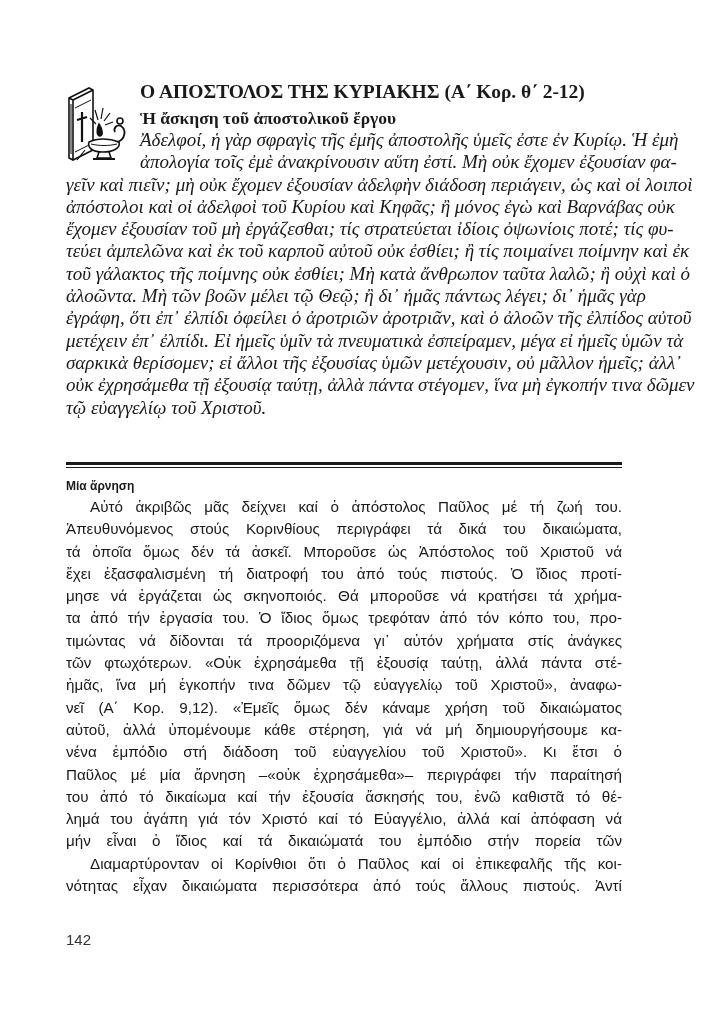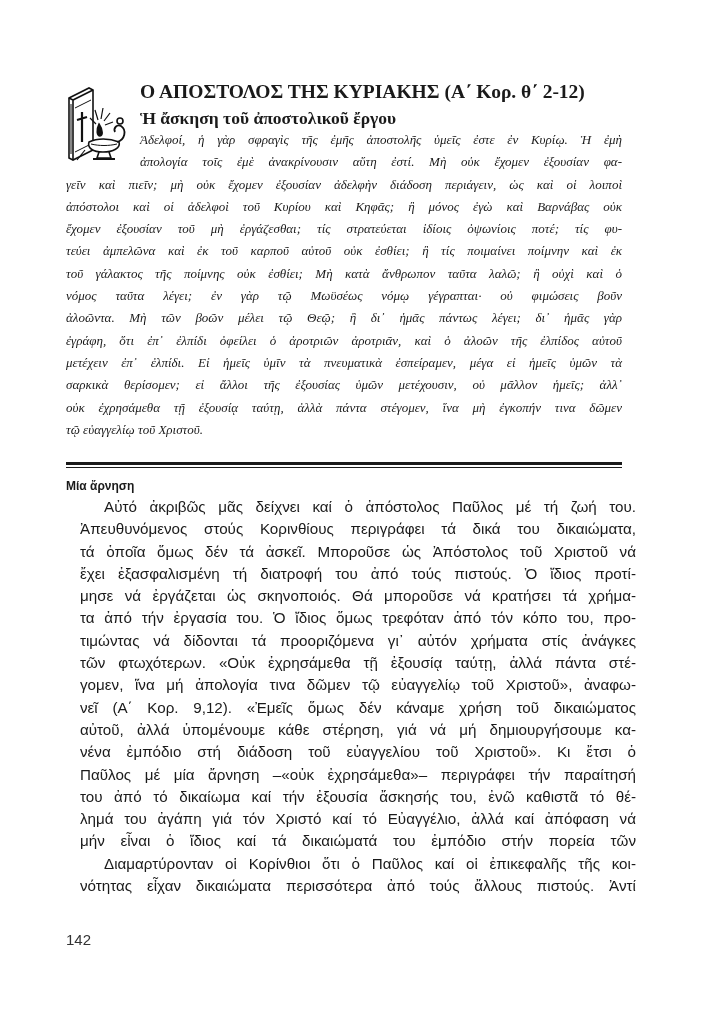--- a/index.html
+++ b/index.html
@@ -7,33 +7,33 @@
   .page { position: absolute; left: 0; top: 0; width: 624px; height: 1024px; background: #fff; }
 
   .icon-wrap { position: absolute; left: 63px; top: 84px; width: 80px; height: 80px; }
 
   .title { position: absolute; left: 140px; top: 80px; width: 540px;
     font-family: "Liberation Serif", serif; font-weight: bold; font-size: 19.5px; line-height: 24px; white-space: nowrap; }
   .subtitle { position: absolute; left: 140px; top: 107px; width: 540px;
     font-family: "Liberation Serif", serif; font-weight: bold; font-size: 17.5px; line-height: 22px; white-space: nowrap; }
 
   .reading { position: absolute; left: 66px; top: 129px; width: 504px;
-    font-family: "Liberation Serif", serif; font-style: italic; font-size: 13px; line-height: 22.3px; }
+    font-family: "Liberation Serif", serif; font-style: italic; font-size: 19px; line-height: 22.3px; }
   .reading .line { display: block; height: 22.3px; text-align: justify; text-align-last: justify; white-space: nowrap; }
   .reading .line.indent { padding-left: 74px; }
   .reading .line.last { text-align-last: left; }
 
   .divider { position: absolute; left: 66px; top: 462px; width: 556px; }
   .divider .thick { height: 3px; background: #1a1a1a; }
   .divider .thin { height: 1px; background: #1a1a1a; margin-top: 2px; }
 
   .section-heading { position: absolute; left: 66px; top: 476px;
     font-family: "Liberation Sans", sans-serif; font-weight: bold; font-size: 12px; line-height: 20px; }
 
-  .body-text { position: absolute; left: 80px; top: 496px; width: 556px;
+  .body-text { position: absolute; left: 66px; top: 496px; width: 556px;
     font-family: "Liberation Sans", sans-serif; font-size: 15.2px; line-height: 22.3px; }
   .body-text .line { display: block; height: 22.3px; text-align: justify; text-align-last: justify; white-space: nowrap; }
   .body-text .line.para-start { padding-left: 24px; }
   .body-text .line.last { text-align-last: left; }
 
   .page-number { position: absolute; left: 66px; top: 930px;
     font-family: "Liberation Sans", sans-serif; font-size: 15px; line-height: 20px; color: #333; }
 </style>
 </head>
 <body>
@@ -71,21 +71,20 @@
   <div class="subtitle">Ἡ ἄσκηση τοῦ ἀποστολικοῦ ἔργου</div>
 
   <div class="reading">
     <span class="line indent" style="width: 482px; margin-left: 74px; padding-left: 0px;">Ἀδελφοί, ἡ γὰρ σφραγὶς τῆς ἐμῆς ἀποστολῆς ὑμεῖς ἐστε ἐν Κυρίῳ. Ἡ ἐμὴ</span>
     <span class="line indent" style="width: 482px; margin-left: 74px; padding-left: 0px;">ἀπολογία τοῖς ἐμὲ ἀνακρίνουσιν αὕτη ἐστί. Μὴ οὐκ ἔχομεν ἐξουσίαν φα-</span>
     <span class="line" style="width:556px;">γεῖν καὶ πιεῖν; μὴ οὐκ ἔχομεν ἐξουσίαν ἀδελφὴν διάδοση περιάγειν, ὡς καὶ οἱ λοιποὶ</span>
     <span class="line" style="width:556px;">ἀπόστολοι καὶ οἱ ἀδελφοὶ τοῦ Κυρίου καὶ Κηφᾶς; ἢ μόνος ἐγὼ καὶ Βαρνάβας οὐκ</span>
     <span class="line" style="width:556px;">ἔχομεν ἐξουσίαν τοῦ μὴ ἐργάζεσθαι; τίς στρατεύεται ἰδίοις ὀψωνίοις ποτέ; τίς φυ-</span>
     <span class="line" style="width:556px;">τεύει ἀμπελῶνα καὶ ἐκ τοῦ καρποῦ αὐτοῦ οὐκ ἐσθίει; ἢ τίς ποιμαίνει ποίμνην καὶ ἐκ</span>
     <span class="line" style="width:556px;">τοῦ γάλακτος τῆς ποίμνης οὐκ ἐσθίει; Μὴ κατὰ ἄνθρωπον ταῦτα λαλῶ; ἢ οὐχὶ καὶ ὁ</span>
-    <span class="line" style="width:556px;">νόμος ταῦτα λέγει; ἐν γὰρ τῷ Μωϋσέως νόμῳ γέγραπται· οὐ φιμώσεις βοῦν</span>
     <span class="line" style="width:556px;">ἀλοῶντα. Μὴ τῶν βοῶν μέλει τῷ Θεῷ; ἢ δι᾿ ἡμᾶς πάντως λέγει; δι᾿ ἡμᾶς γὰρ</span>
     <span class="line" style="width:556px;">ἐγράφη, ὅτι ἐπ᾿ ἐλπίδι ὀφείλει ὁ ἀροτριῶν ἀροτριᾶν, καὶ ὁ ἀλοῶν τῆς ἐλπίδος αὐτοῦ</span>
     <span class="line" style="width:556px;">μετέχειν ἐπ᾿ ἐλπίδι. Εἰ ἡμεῖς ὑμῖν τὰ πνευματικὰ ἐσπείραμεν, μέγα εἰ ἡμεῖς ὑμῶν τὰ</span>
     <span class="line" style="width:556px;">σαρκικὰ θερίσομεν; εἰ ἄλλοι τῆς ἐξουσίας ὑμῶν μετέχουσιν, οὐ μᾶλλον ἡμεῖς; ἀλλ᾿</span>
     <span class="line" style="width:556px;">οὐκ ἐχρησάμεθα τῇ ἐξουσίᾳ ταύτῃ, ἀλλὰ πάντα στέγομεν, ἵνα μὴ ἐγκοπήν τινα δῶμεν</span>
     <span class="line last" style="width:556px;">τῷ εὐαγγελίῳ τοῦ Χριστοῦ.</span>
   </div>
 
   <div class="divider">
     <div class="thick"></div>
@@ -96,21 +95,21 @@
 
   <div class="body-text">
     <span class="line para-start">Αὐτό ἀκριβῶς μᾶς δείχνει καί ὁ ἀπόστολος Παῦλος μέ τή ζωή του.</span>
     <span class="line">Ἀπευθυνόμενος στούς Κορινθίους περιγράφει τά δικά του δικαιώματα,</span>
     <span class="line">τά ὁποῖα ὅμως δέν τά ἀσκεῖ. Μποροῦσε ὡς Ἀπόστολος τοῦ Χριστοῦ νά</span>
     <span class="line">ἔχει ἐξασφαλισμένη τή διατροφή του ἀπό τούς πιστούς. Ὁ ἴδιος προτί-</span>
     <span class="line">μησε νά ἐργάζεται ὡς σκηνοποιός. Θά μποροῦσε νά κρατήσει τά χρήμα-</span>
     <span class="line">τα ἀπό τήν ἐργασία του. Ὁ ἴδιος ὅμως τρεφόταν ἀπό τόν κόπο του, προ-</span>
     <span class="line">τιμώντας νά δίδονται τά προοριζόμενα γι᾿ αὐτόν χρήματα στίς ἀνάγκες</span>
     <span class="line">τῶν φτωχότερων. «Οὐκ ἐχρησάμεθα τῇ ἐξουσίᾳ ταύτῃ, ἀλλά πάντα στέ-</span>
-    <span class="line">γομεν, ἵνα μή ἀπολογία τινα δῶμεν τῷ εὐαγγελίῳ τοῦ Χριστοῦ», ἀναφω-</span>
+    <span class="line">ἡμᾶς, ἵνα μή ἐγκοπήν τινα δῶμεν τῷ εὐαγγελίῳ τοῦ Χριστοῦ», ἀναφω-</span>
     <span class="line">νεῖ (Α΄ Κορ. 9,12). «Ἐμεῖς ὅμως δέν κάναμε χρήση τοῦ δικαιώματος</span>
     <span class="line">αὐτοῦ, ἀλλά ὑπομένουμε κάθε στέρηση, γιά νά μή δημιουργήσουμε κα-</span>
     <span class="line">νένα ἐμπόδιο στή διάδοση τοῦ εὐαγγελίου τοῦ Χριστοῦ». Κι ἔτσι ὁ</span>
     <span class="line">Παῦλος μέ μία ἄρνηση –«οὐκ ἐχρησάμεθα»– περιγράφει τήν παραίτησή</span>
     <span class="line">του ἀπό τό δικαίωμα καί τήν ἐξουσία ἄσκησής του, ἐνῶ καθιστᾶ τό θέ-</span>
     <span class="line">λημά του ἀγάπη γιά τόν Χριστό καί τό Εὐαγγέλιο, ἀλλά καί ἀπόφαση νά</span>
     <span class="line">μήν εἶναι ὁ ἴδιος καί τά δικαιώματά του ἐμπόδιο στήν πορεία τῶν</span>
     <span class="line para-start">Διαμαρτύρονταν οἱ Κορίνθιοι ὅτι ὁ Παῦλος καί οἱ ἐπικεφαλῆς τῆς κοι-</span>
     <span class="line">νότητας εἶχαν δικαιώματα περισσότερα ἀπό τούς ἄλλους πιστούς. Ἀντί</span>
   </div>

